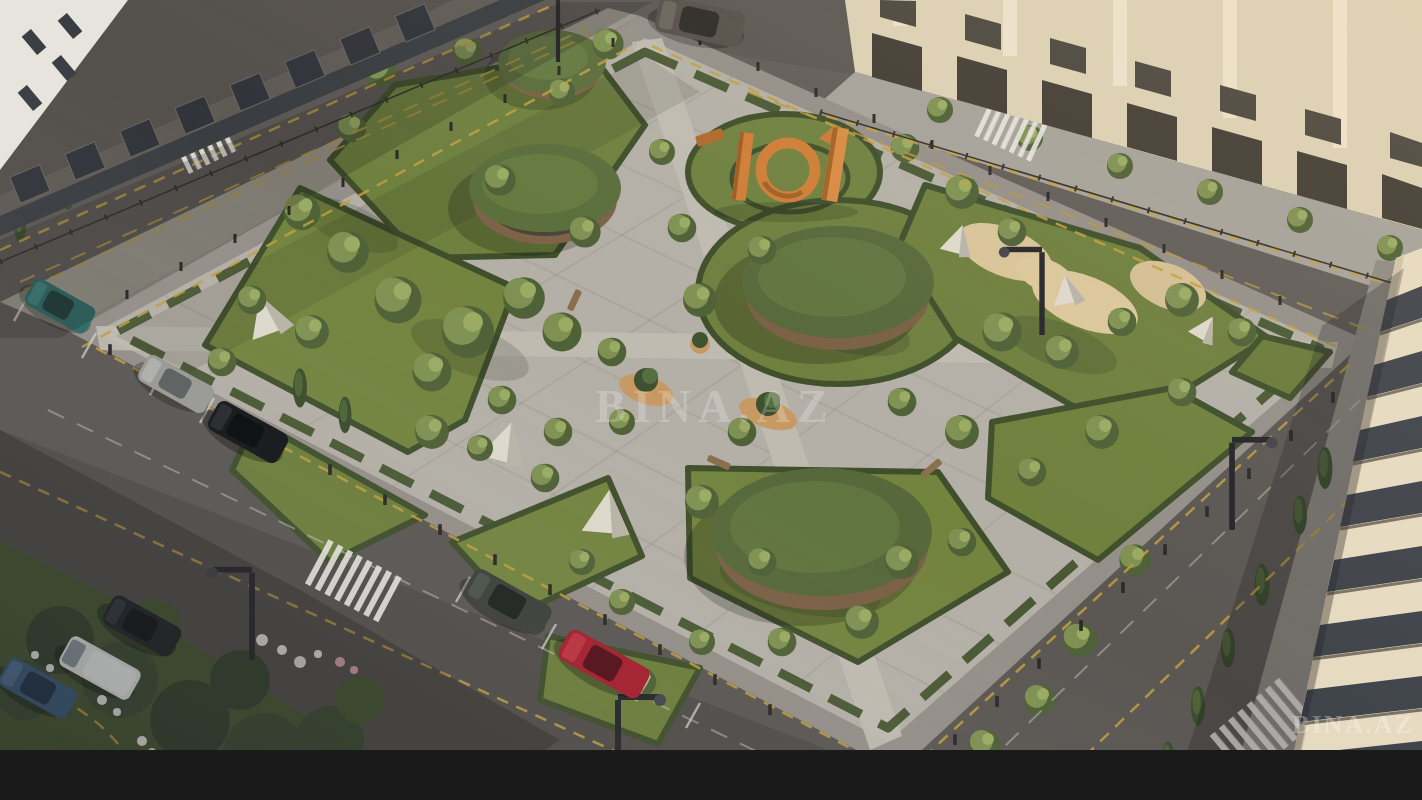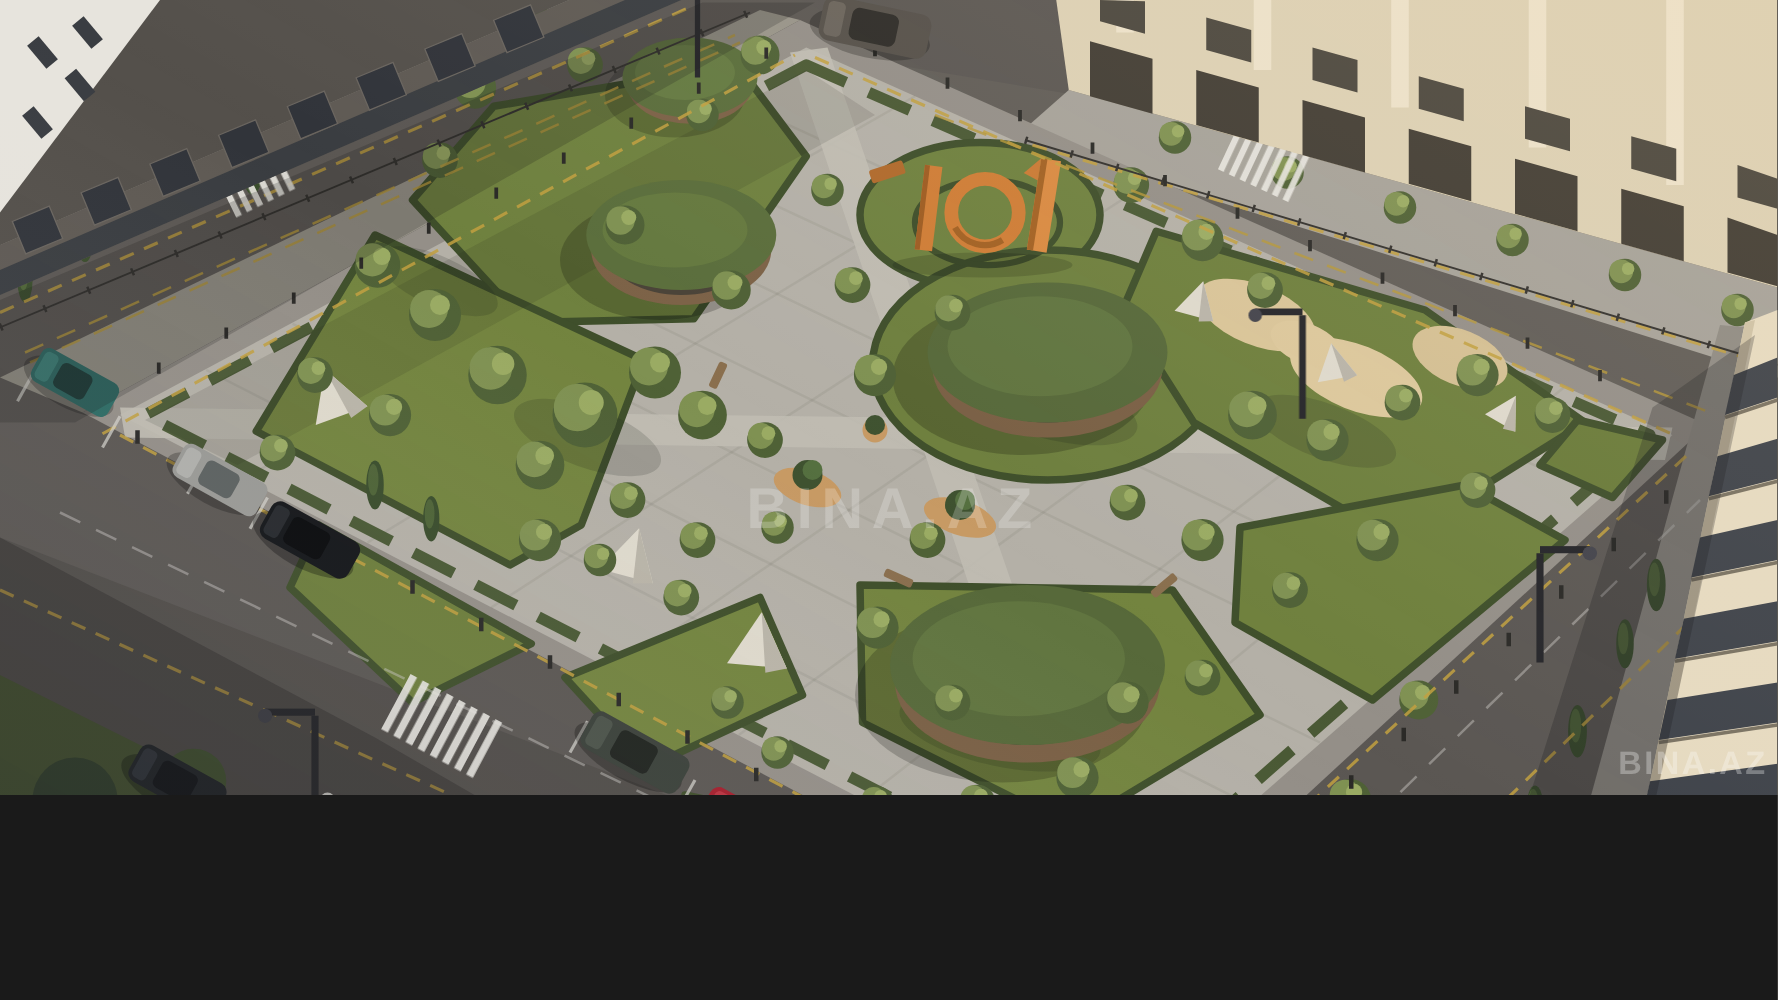--- a/index.html
+++ b/index.html
@@ -1,16 +1,16 @@
 <!DOCTYPE html>
 <html><head>
 <meta charset="utf-8">
 <style>
   html,body{margin:0;padding:0;background:#1a1a1a;}
-  .stage{position:relative;width:1422px;height:636px;overflow:hidden;font-family:Liberation Sans, sans-serif;}
+  .stage{position:relative;width:1422px;height:750px;overflow:hidden;font-family:Liberation Serif, serif;}
   .stage svg{position:absolute;inset:0;display:block;}
   .wm{position:absolute;color:#fff;font-weight:bold;pointer-events:none;white-space:nowrap;}
   .wm-center{left:715px;top:406px;transform:translate(-50%,-50%);font-size:46px;letter-spacing:7px;opacity:.22;}
   .wm-corner{right:8px;bottom:10px;font-size:26px;letter-spacing:2px;opacity:.30;}
 </style>
 </head>
 <body>
 
 <div class="stage">
 <svg viewBox="0 0 1422 800" width="1422" height="800" role="img">

